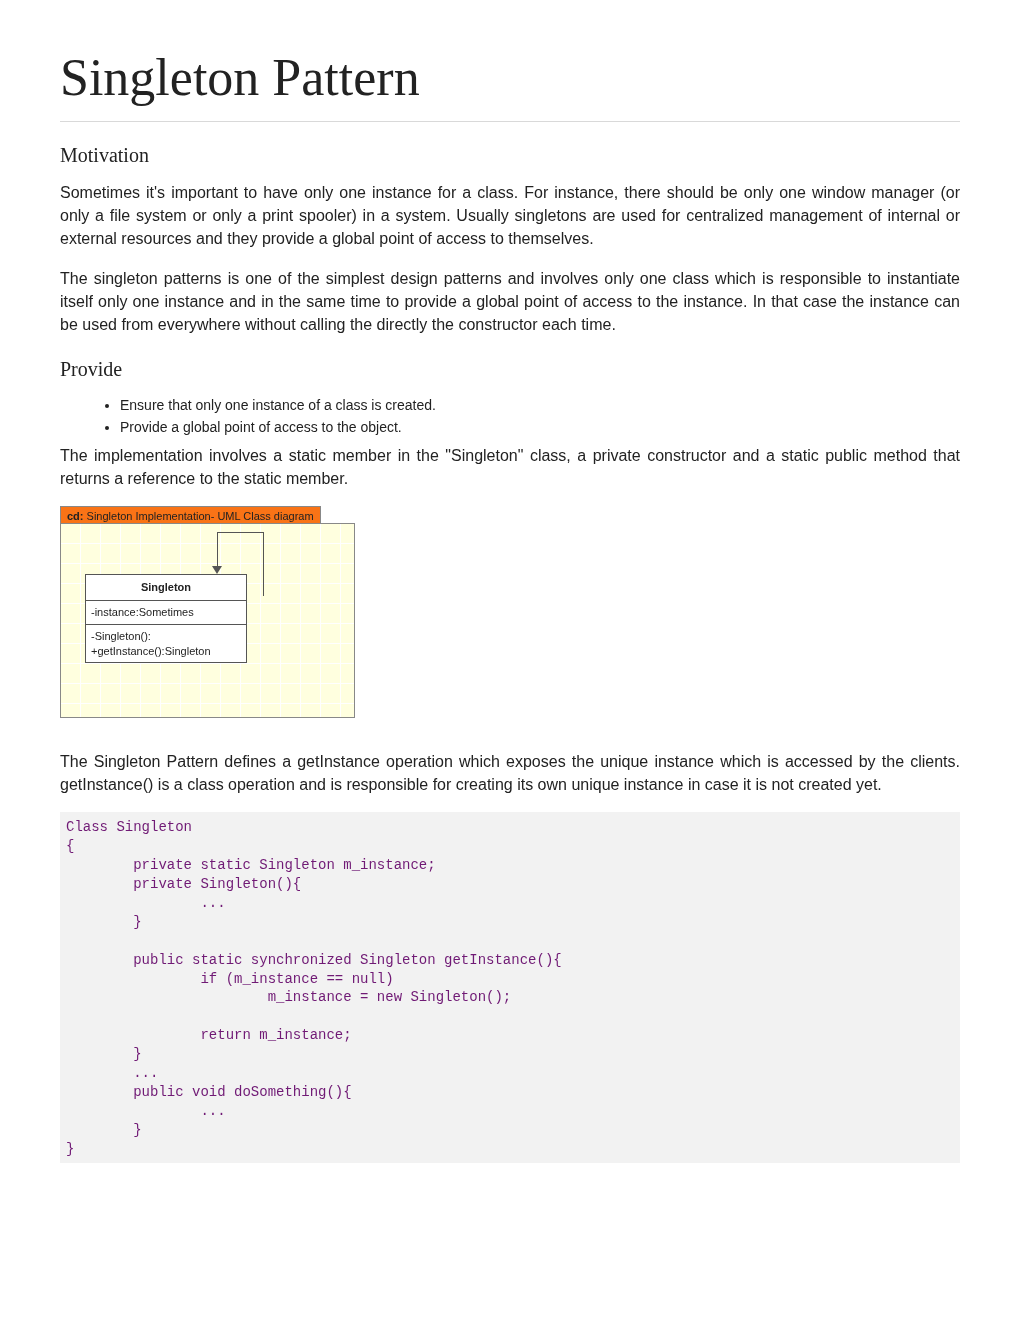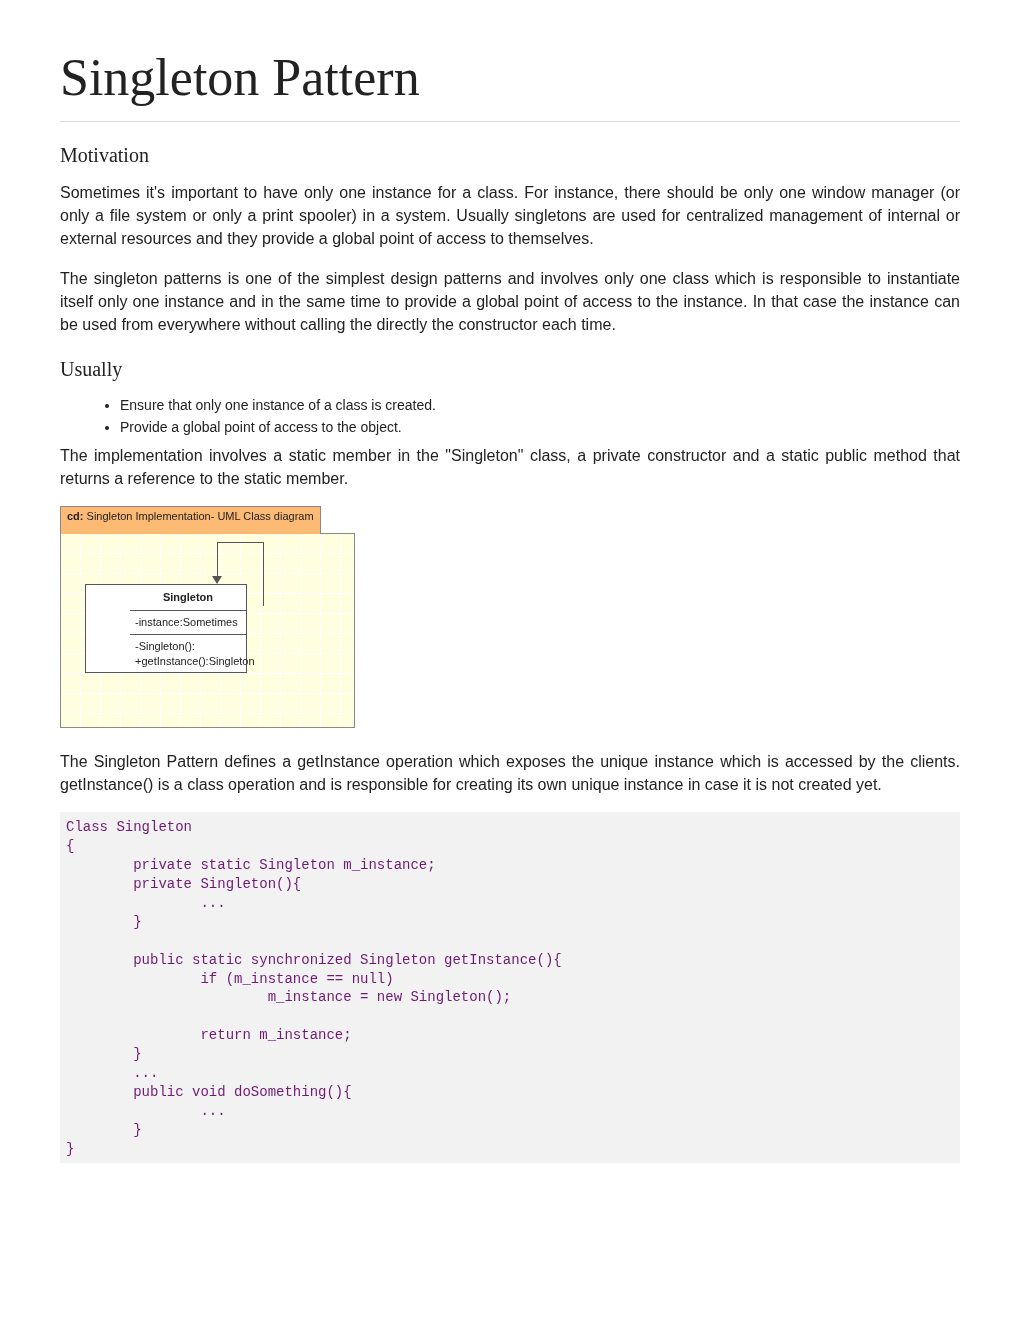--- a/index.html
+++ b/index.html
@@ -61,22 +61,22 @@
   
   .uml-wrap {
     width: 295px;
   }
   .uml-tab {
     display: inline-block;
     border: 1px solid #888;
     border-bottom: none;
     font-family: Arial, sans-serif;
     font-size: 11px;
-    padding: 3px 6px 12px 6px;
-    background: #fdba74;
+    padding: 3px 6px 1px 6px;
+    background: #f97316;
     position: relative;
     z-index: 2;
     text-align: center;
   }
   .uml-tab .bold { font-weight: 700; }
   .uml-body {
     border: 1px solid #888;
     width: 295px;
     height: 195px;
     box-sizing: border-box;
@@ -115,42 +115,41 @@
     width: 160px;
     border: 1px solid #555;
     background: #fff;
     font-family: Arial, sans-serif;
     font-size: 11px;
   }
   .uml-class .sec {
     border-top: 1px solid #555;
     padding: 4px 5px;
     line-height: 1.35;
-    margin-left: 44px;
   }
   .uml-class .sec.first {
     border-top: none;
     text-align: center;
     font-weight: 700;
     padding: 5px 5px;
   }
 </style>
 </head>
 <body>
 
 <div class="page">
 
   <h1>Singleton Pattern</h1>
   <hr class="rule">
 
   <h2>Motivation</h2>
   <p class="body">Sometimes it's important to have only one instance for a class. For instance, there should be only one window manager (or only a file system or only a print spooler) in a system. Usually singletons are used for centralized management of internal or external resources and they provide a global point of access to themselves.</p>
   <p class="body">The singleton patterns is one of the simplest design patterns and involves only one class which is responsible to instantiate itself only one instance and in the same time to provide a global point of access to the instance. In that case the instance can be used from everywhere without calling the directly the constructor each time.</p>
 
-  <h2>Usually</h2>
+  <h2>Provide</h2>
   <ul class="points">
     <li>Ensure that only one instance of a class is created.</li>
     <li>Provide a global point of access to the object.</li>
   </ul>
 
   <p class="body">The implementation involves a static member in the "Singleton" class, a private constructor and a static public method that returns a reference to the static member.</p>
 
   <div class="uml-wrap">
     <div class="uml-tab">
       <span class="bold">cd:</span><span> Singleton Implementation- UML Class diagram</span>
@@ -166,21 +165,21 @@
         <div class="sec first">Singleton</div>
         <div class="sec">-instance:Sometimes</div>
         <div class="sec">
           <div>-Singleton():</div>
           <div>+getInstance():Singleton</div>
         </div>
       </div>
     </div>
   </div>
 
-  <p class="body" style="margin-top:22px;">The Singleton Pattern defines a getInstance operation which exposes the unique instance which is accessed by the clients. getInstance() is a class operation and is responsible for creating its own unique instance in case it is not created yet.</p>
+  <p class="body" style="margin-top:32px;">The Singleton Pattern defines a getInstance operation which exposes the unique instance which is accessed by the clients. getInstance() is a class operation and is responsible for creating its own unique instance in case it is not created yet.</p>
 
   <pre class="code">Class Singleton
 {
         private static Singleton m_instance;
         private Singleton(){
                 ...
         }
 
         public static synchronized Singleton getInstance(){
                 if (m_instance == null)

